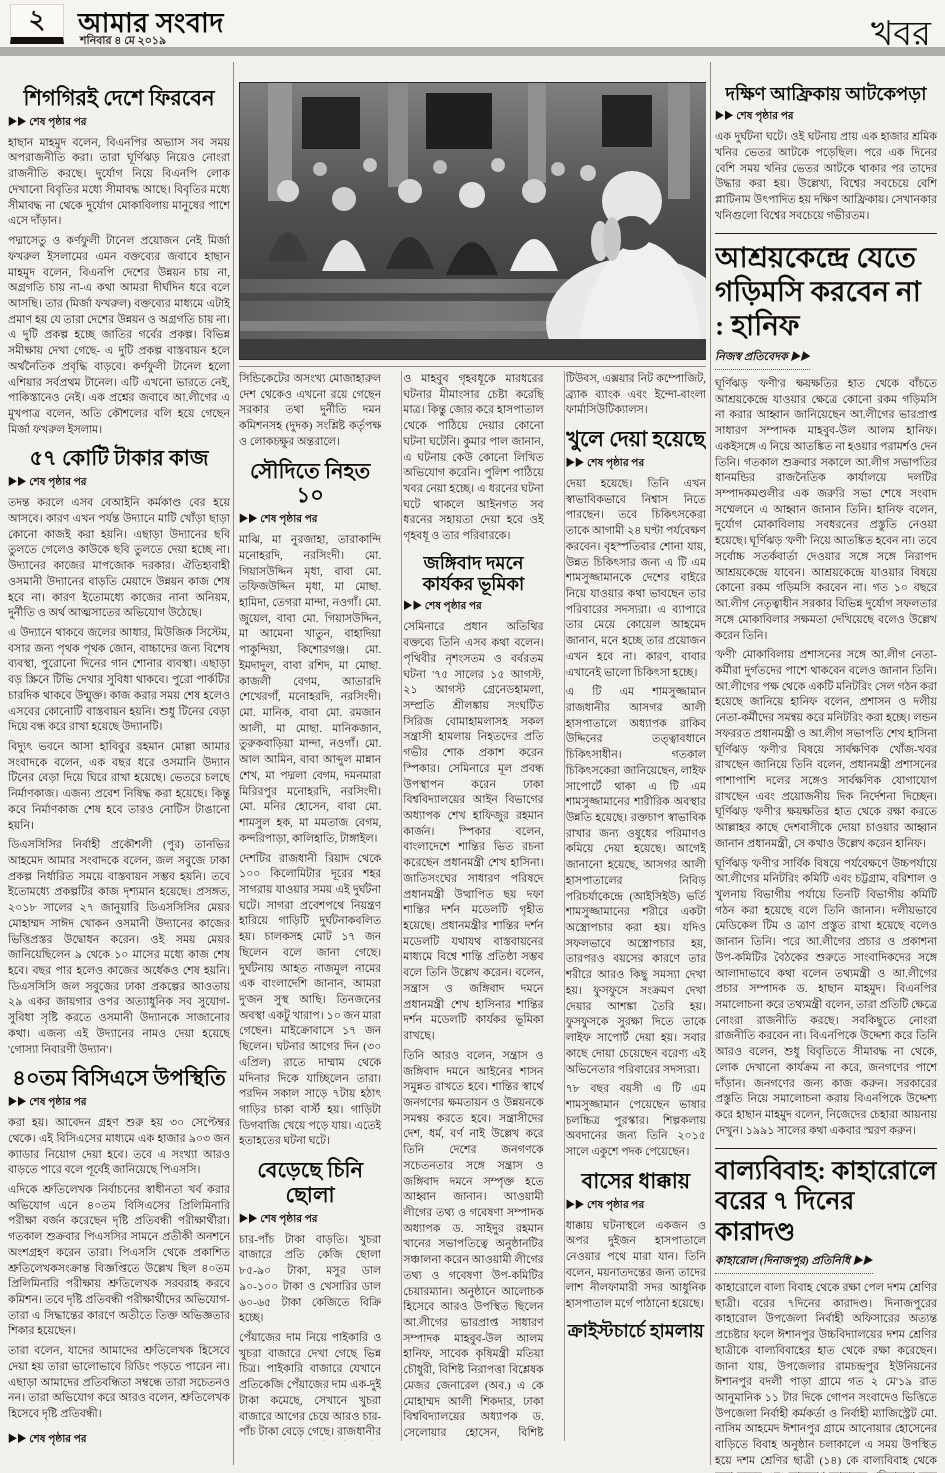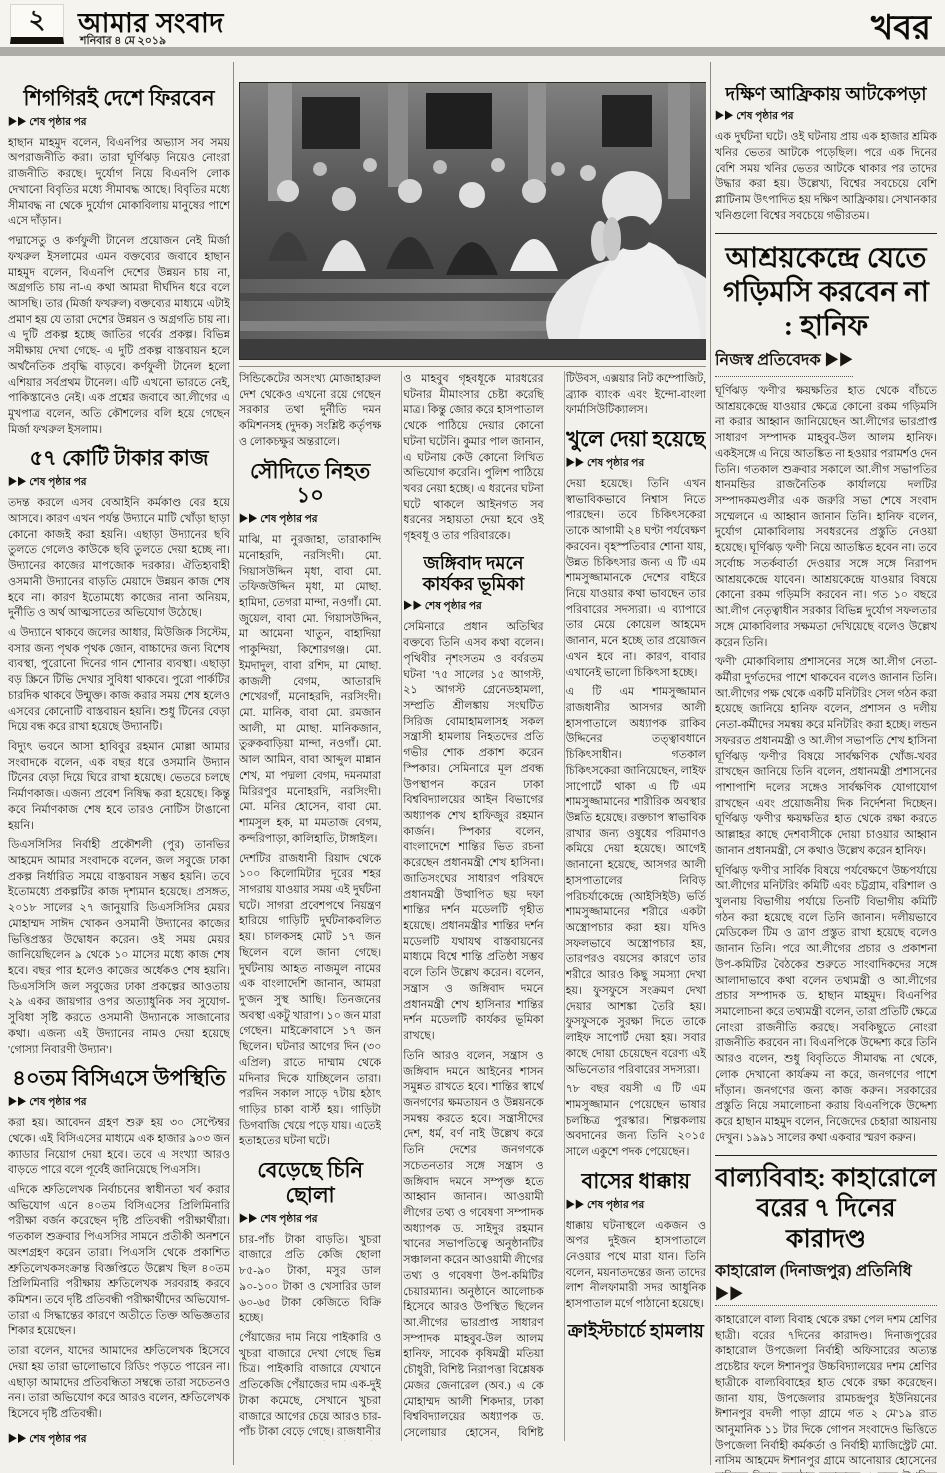--- a/index.html
+++ b/index.html
@@ -17,21 +17,21 @@
     background:#fbfaf7; border:1px solid #d8d5cd; border-bottom:7px solid #14110e;
     display:flex; align-items:center; justify-content:center;
     font-size:26px; font-weight:bold;
   }
   .masthead-name {
     position:absolute; left:78px; top:2px; font-size:27px; font-weight:bold;
     letter-spacing:0.5px; color:#0e0c0a;
   }
   .masthead-date { position:absolute; left:80px; top:32px; font-size:11px; font-weight:bold; color:#2a2723; }
   .section-name {
-    position:absolute; right:14px; top:1px; font-size:34px; font-weight:bold; color:#0e0c0a;
+    position:absolute; right:14px; top:7px; font-size:34px; font-weight:normal; color:#0e0c0a;
   }
   .grayband { position:absolute; top:47px; left:0; width:945px; height:9px; background:#aeaca6; }
 
   
   .col { position:absolute; top:62px; height:1405px; overflow:hidden;margin-top:20px; }
   .col-left  { left:8px;   width:222px; }
   .col-mid   { left:239px; width:467px; }
   .col-right { left:715px; width:222px; }
   .vrule { position:absolute; top:62px; height:1403px; width:1px; background:#8d8a82; }
   .vrule1 { left:233px; } .vrule2 { left:710px; }
@@ -51,25 +51,25 @@
   
   article { display:block; margin-bottom:9px; }
   .headline {
     font-weight:bold; text-align:center; line-height:1.18;
     margin:4px 0 3px; color:#0f0d0a;
   }
   .h-md  { font-size:18px; }
   .h-lg  { font-size:21px; }
   .h-xl  { font-size:25px; line-height:1.22; }
   .h-xxl { font-size:28px; line-height:1.22; }
-  .align-left { text-align:center; }
+  .align-left { text-align:left; }
   .kicker { font-size:10.5px; font-weight:bold; margin:1px 0 4px; color:#14110e; }
   .byline {
-    font-size:16px; font-weight:bold; margin:1px 0 6px; padding-bottom:2px;
-    border-bottom:1px dotted #55524b; display:inline-block;
+    font-size:11px; font-weight:bold; margin:1px 0 6px; padding-bottom:2px;
+    border-bottom:1px dotted #55524b; display:inline-block;font-style:italic;
   }
   article p {
     font-size:11px; line-height:1.43; text-align:justify; color:#1c1915;
     margin:0 0 4px;
   }
   .col-right article + article { border-top:1.5px solid #24211c; padding-top:5px; }
   .col-right .headline { margin-top:2px; }
 </style>
 </head>
 <body>

